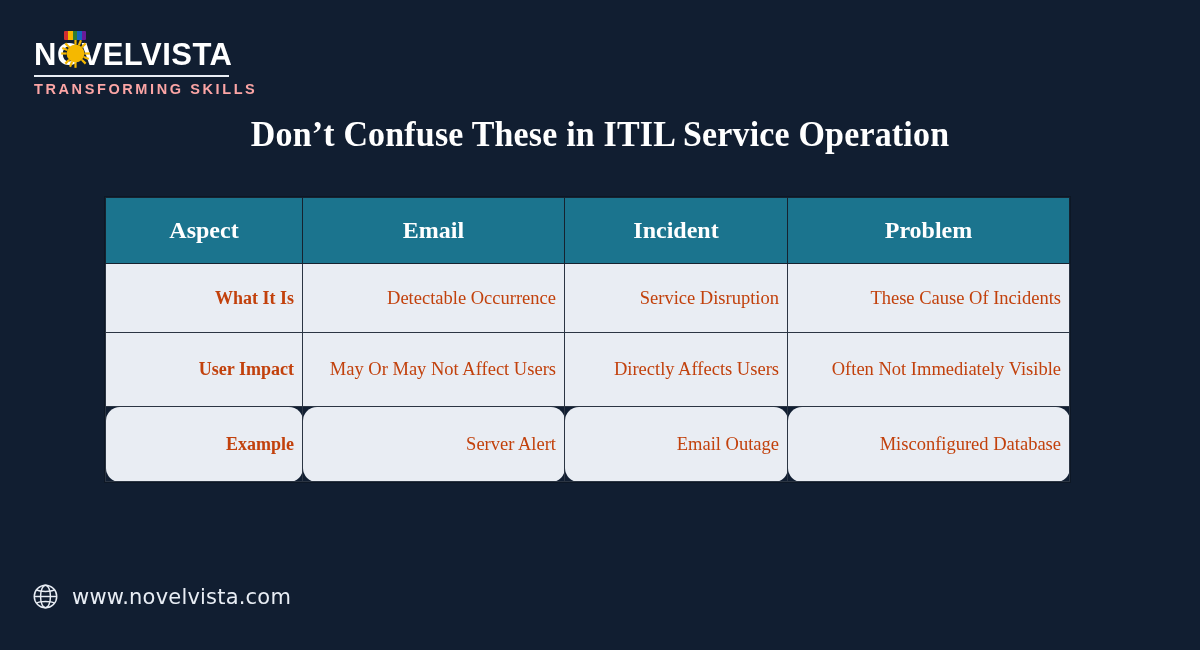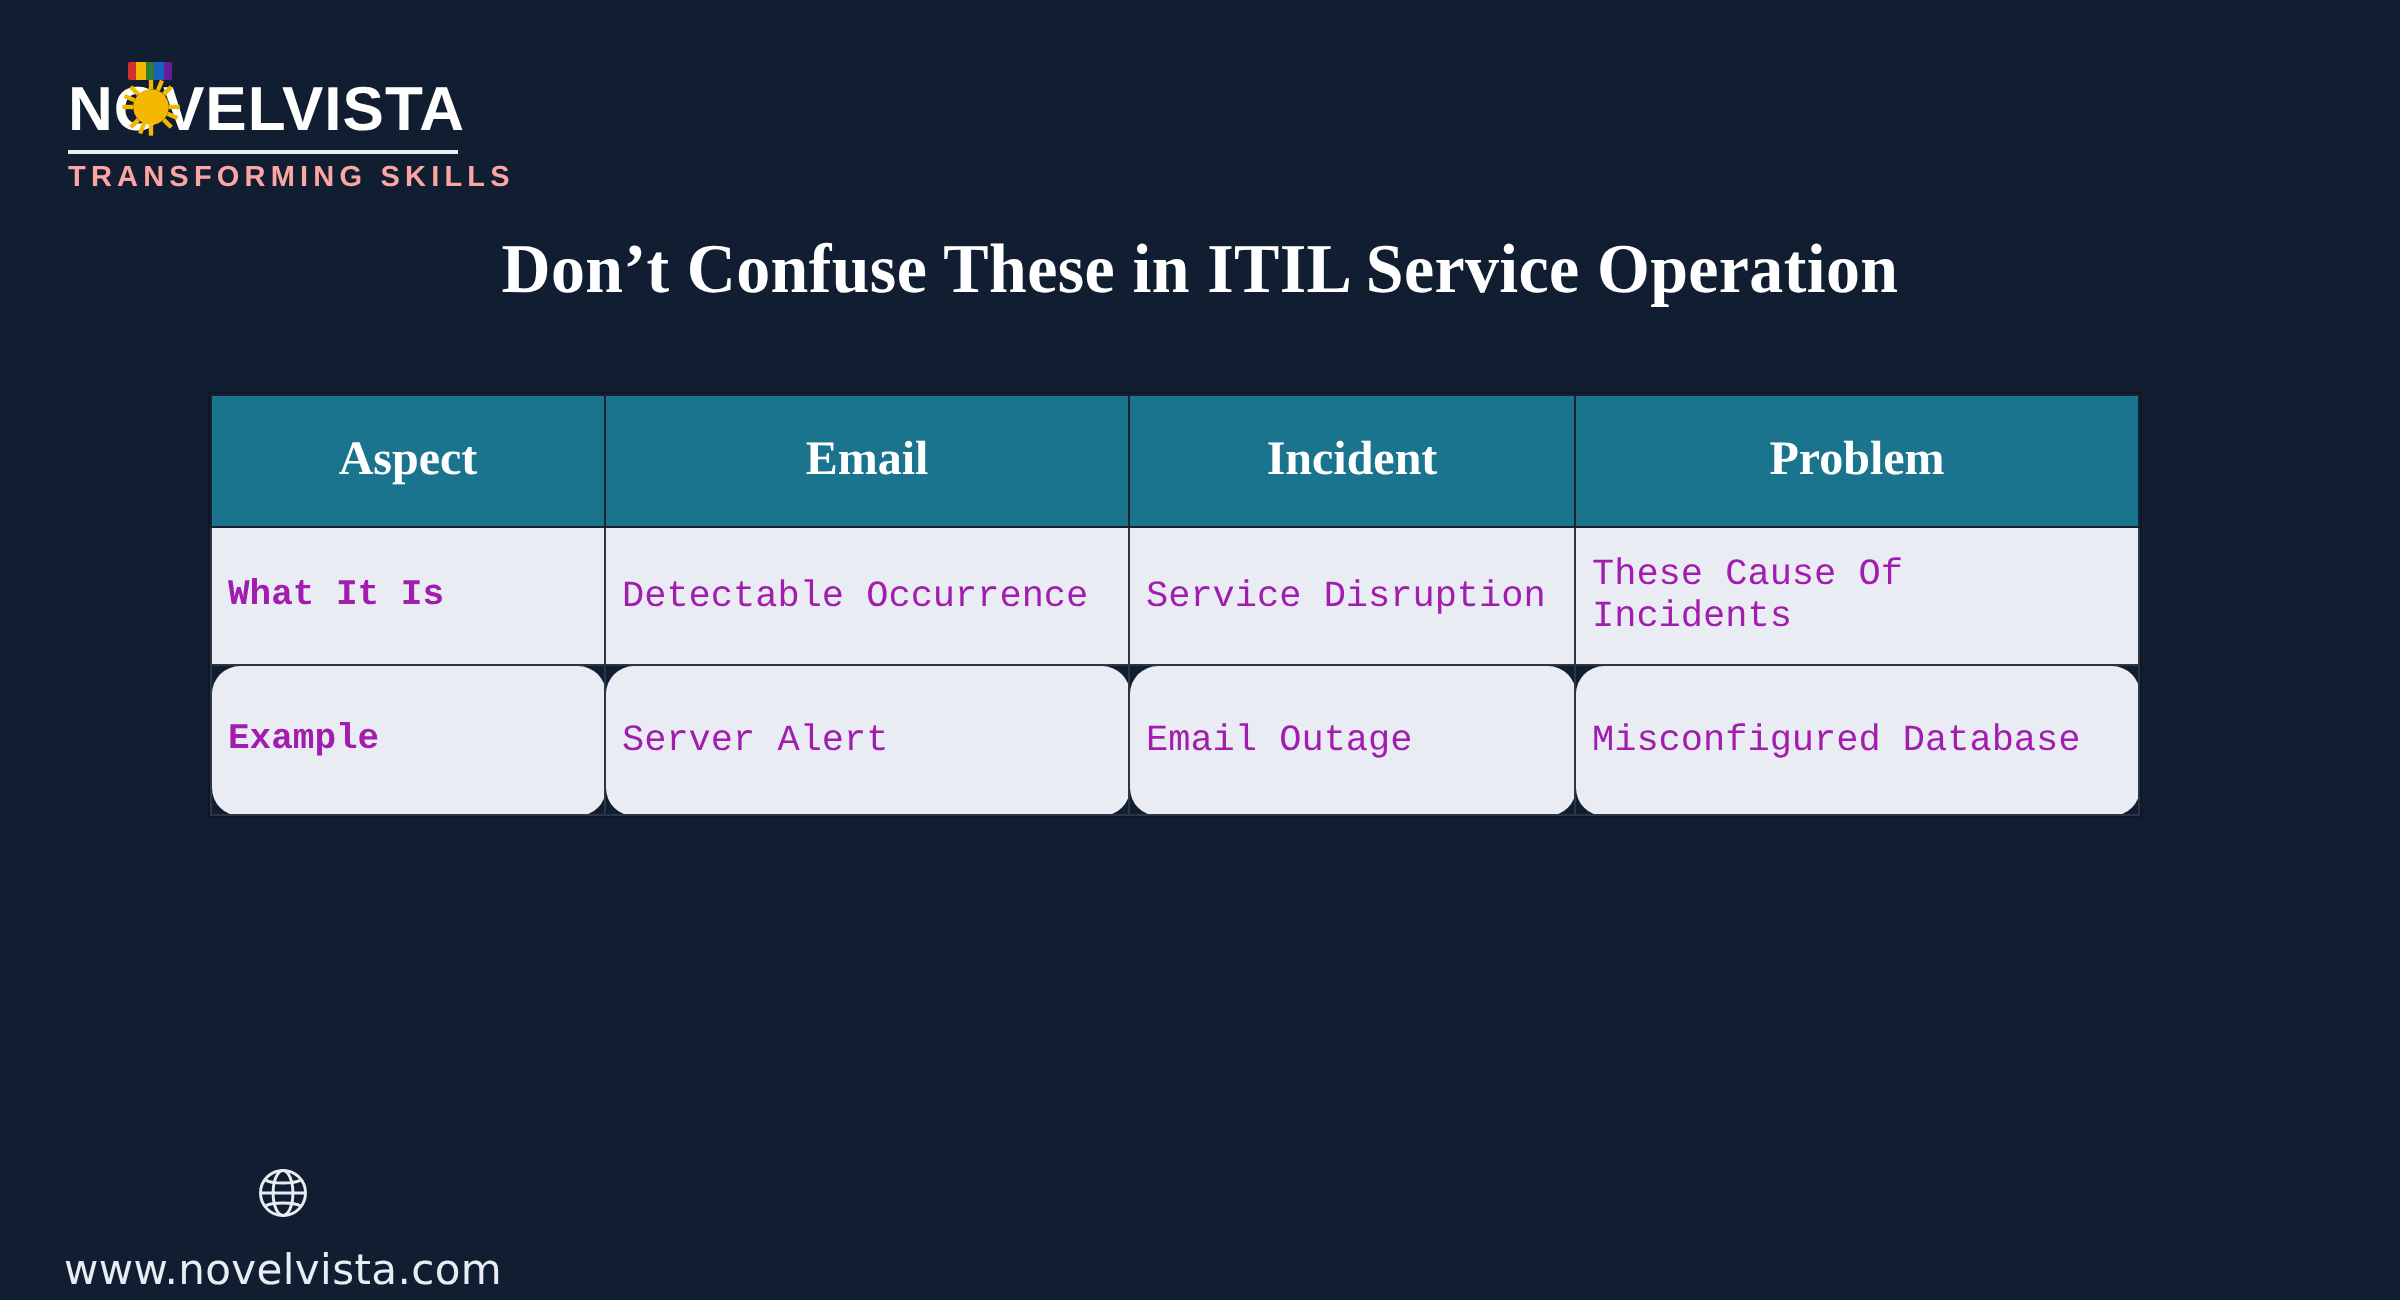--- a/index.html
+++ b/index.html
@@ -107,44 +107,43 @@
     font-family: "Liberation Serif", serif;
     font-weight: bold;
     font-size: 24px;
     height: 65px;
     text-align: center;
     border: 1px solid #16222f;
     padding: 0 6px;
   }
   .cmp-table td {
     background: #e9edf3;
-    color: #a21caf;
-    font-family: Liberation Mono, monospace;
+    color: #c2410c;
+    font-family: Liberation Serif, serif;
     font-size: 18.5px;
-    text-align: left;
+    text-align: right;
     height: 73px;
     border: 1px solid #2b3543;
     padding: 0 8px;
   }
   .cmp-table td.aspect-cell {
     font-weight: bold;
     font-size: 18px;
   }
   .cmp-table tbody tr:first-child td { height: 68px; }
   .cmp-table tbody tr:last-child td  { height: 74px; border-radius: 14px; }
 
   
   .site-footer {
     position: absolute;
     left: 32px;
     top: 583px;
     display: flex;
     align-items: center;
     gap: 13px;
-    flex-direction: column;
   }
   .globe-icon { width: 27px; height: 27px; display: block; }
   .site-url {
     font-family: "DejaVu Sans", sans-serif;
     font-size: 21px;
     color: #e8edf4;
     letter-spacing: 0.2px;
   }
 </style>
 </head>
@@ -204,20 +203,26 @@
     </tr>
   </thead>
   <tbody>
     <tr>
       <td class="aspect-cell">What It Is</td>
       <td>Detectable Occurrence</td>
       <td>Service Disruption</td>
       <td>These Cause Of Incidents</td>
     </tr>
     <tr>
+      <td class="aspect-cell">User Impact</td>
+      <td>May Or May Not Affect Users</td>
+      <td>Directly Affects Users</td>
+      <td>Often Not Immediately Visible</td>
+    </tr>
+    <tr>
       <td class="aspect-cell">Example</td>
       <td>Server Alert</td>
       <td>Email Outage</td>
       <td>Misconfigured Database</td>
     </tr>
   </tbody>
 </table>
 
 <div class="site-footer">
   <span>

